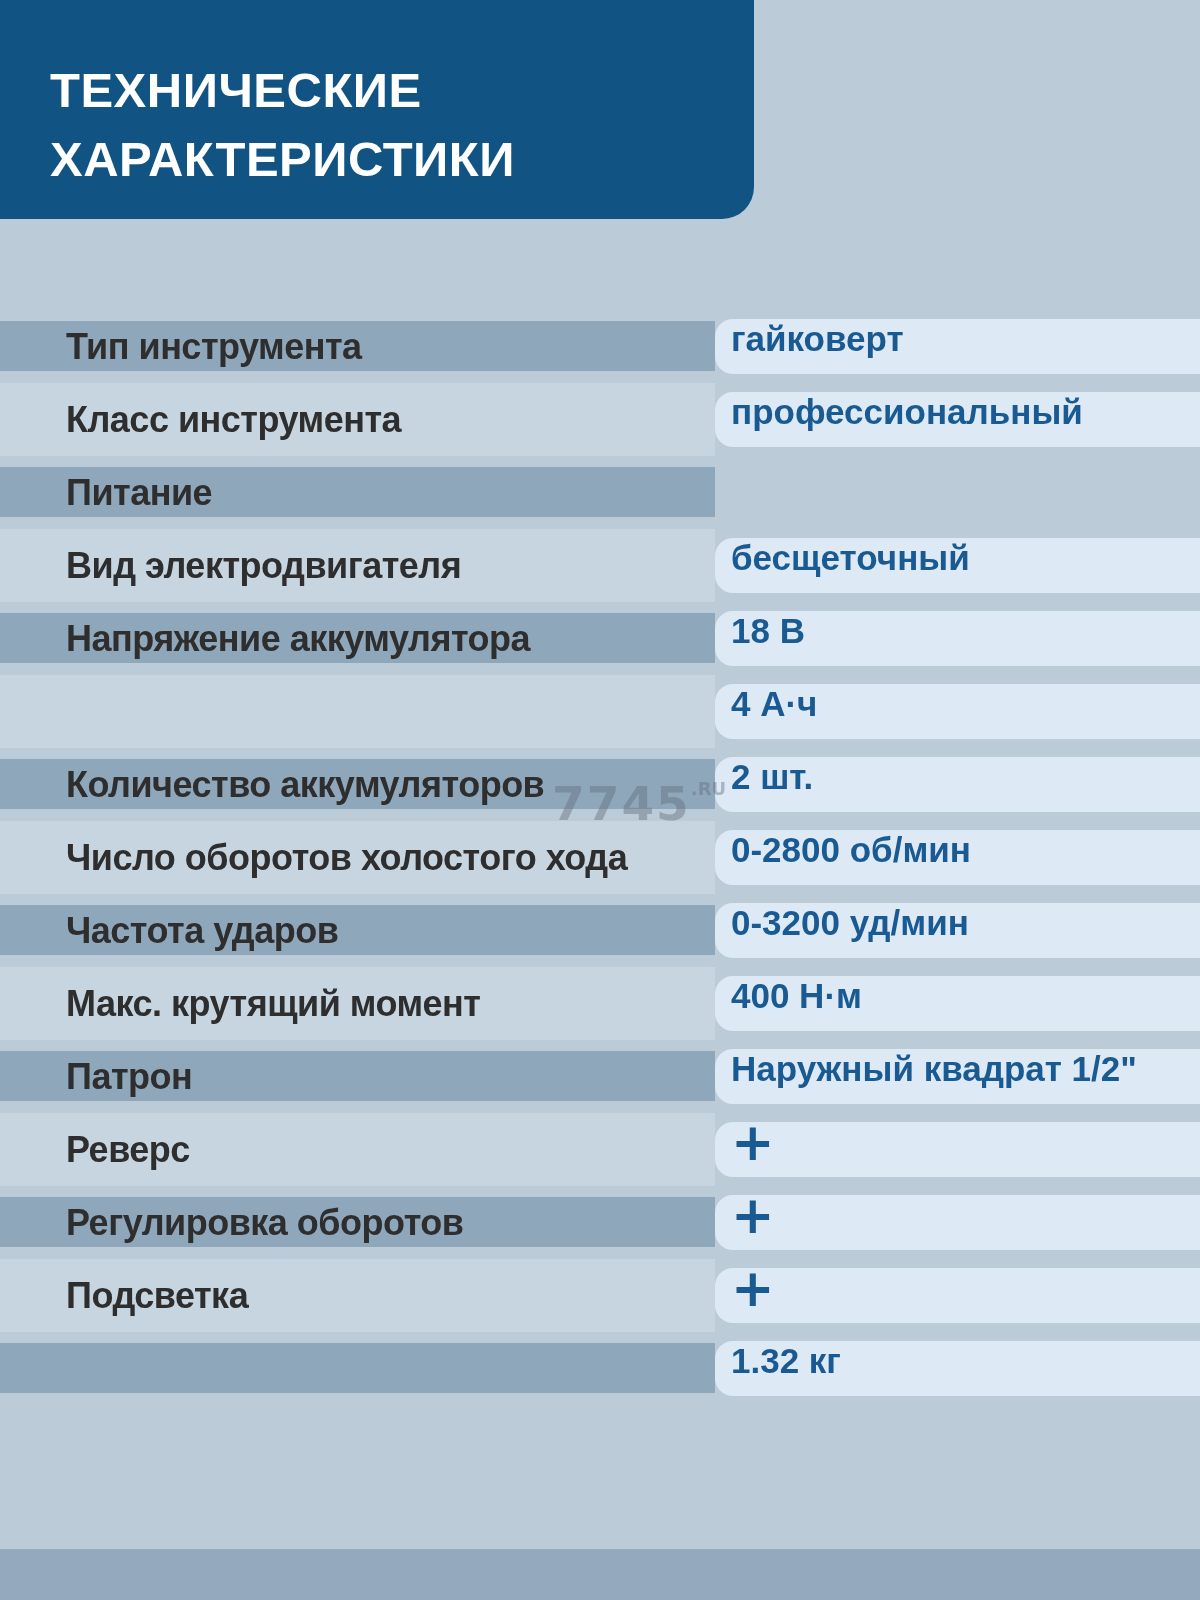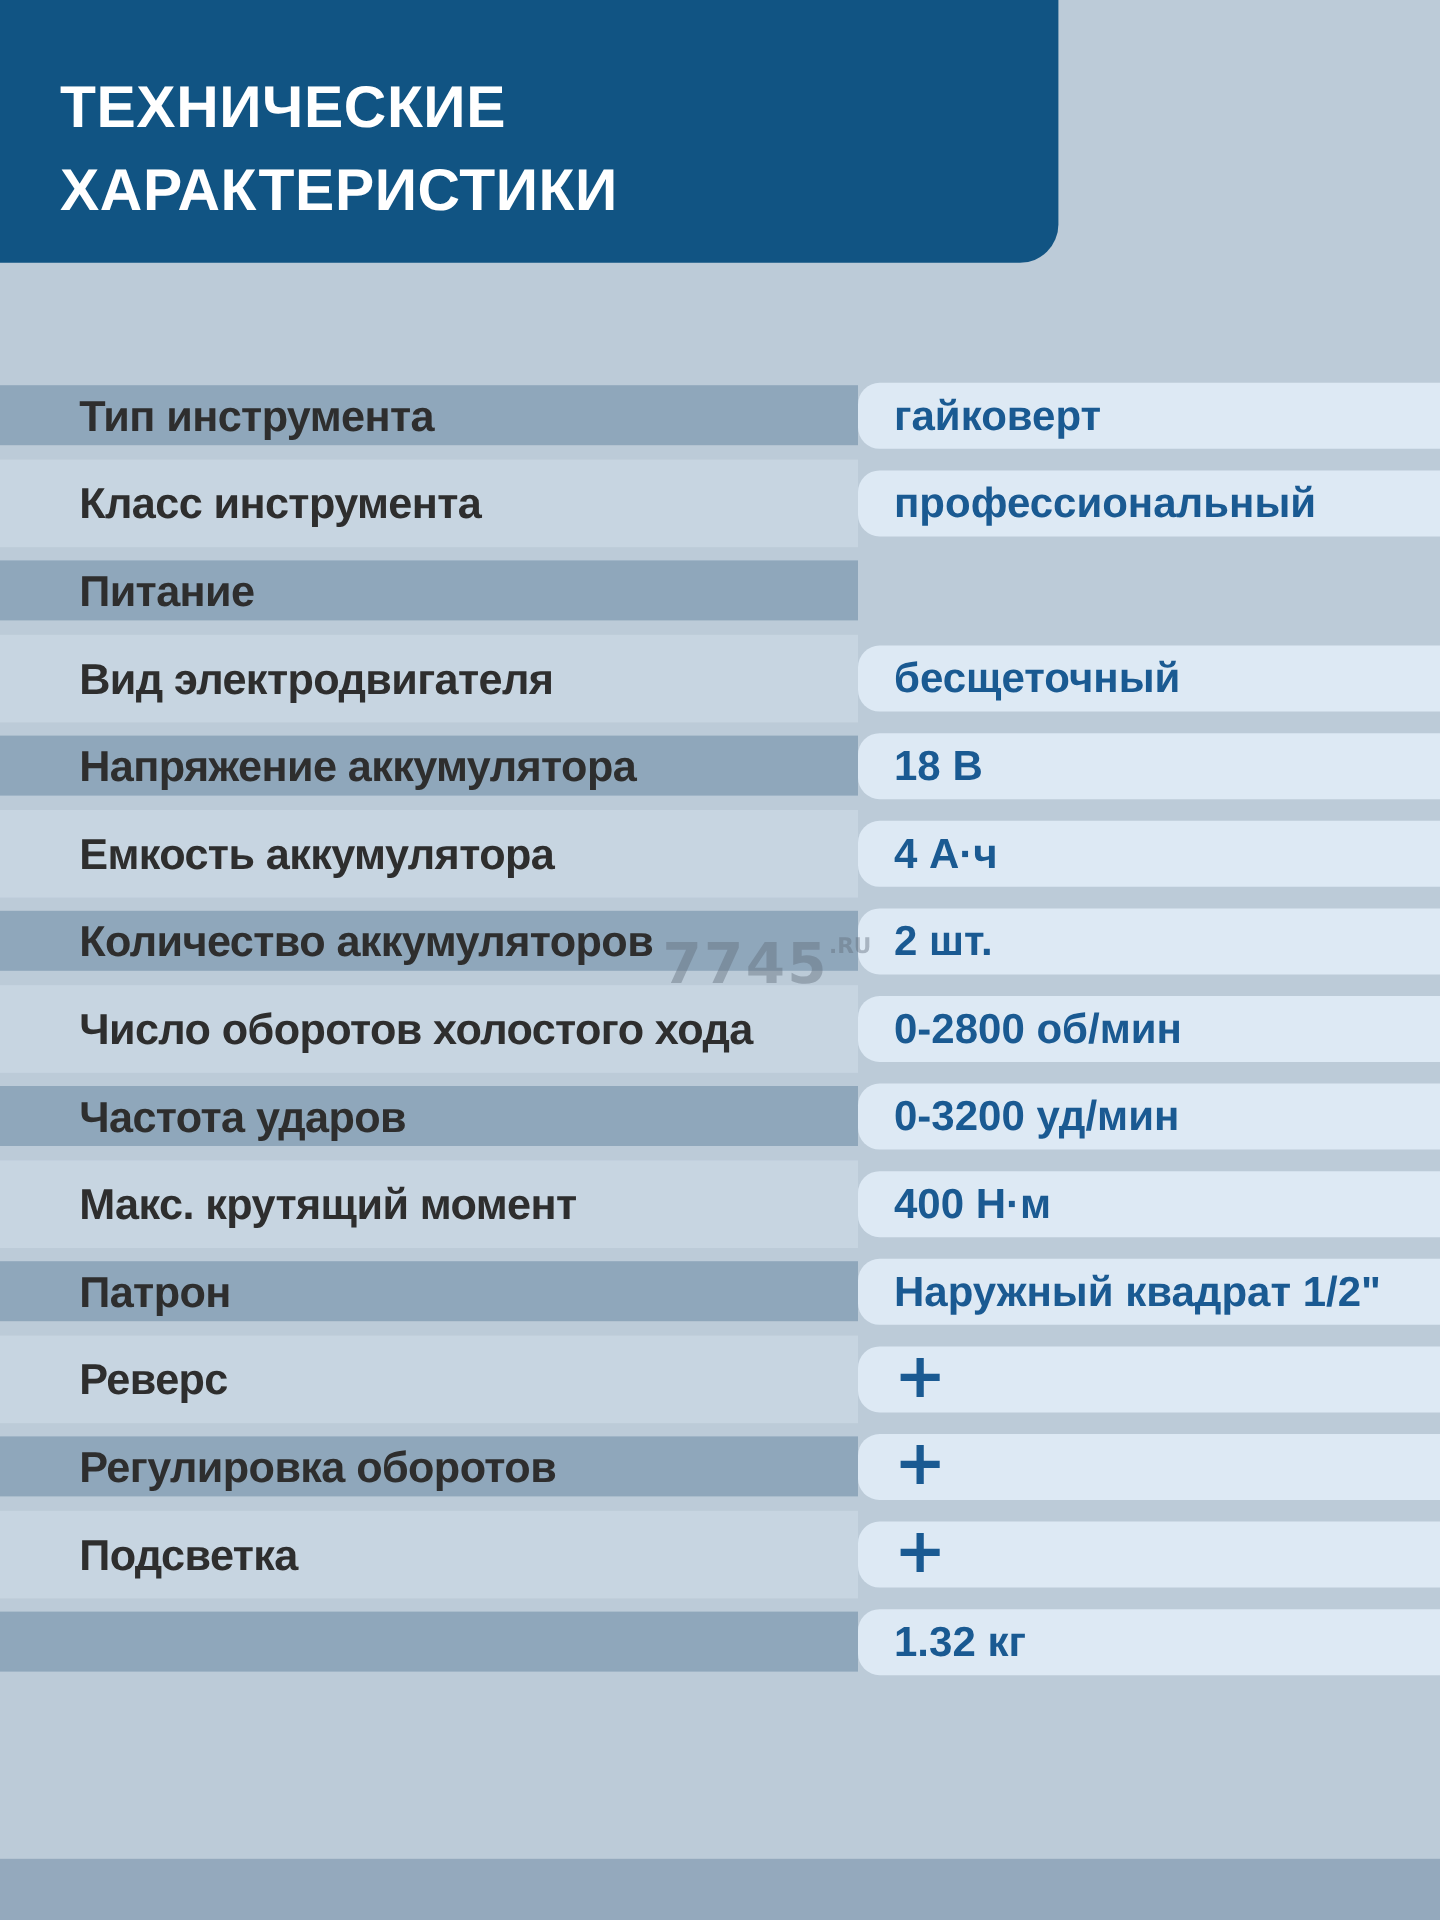--- a/index.html
+++ b/index.html
@@ -1,34 +1,34 @@
 <!DOCTYPE html>
 <html><head>
 <meta charset="utf-8">
 <style>
   html,body{margin:0;padding:0;}
   body{width:1200px;height:1600px;overflow:hidden;font-family:"Liberation Sans",sans-serif;}
   .page{position:relative;width:1200px;height:1600px;background:#bccbd8;overflow:hidden;}
 
   
-  .header{position:absolute;top:0;left:0;width:882px;height:219px;background:#115483;
+  .header{position:absolute;top:0;left:0;width:754px;height:219px;background:#115483;
           border-radius:0 0 32px 0;}
   .title{position:absolute;left:50px;top:56px;color:#ffffff;font-size:49px;line-height:69px;
          font-weight:700;letter-spacing:0.5px;white-space:nowrap;}
 
   
   .rows{position:absolute;top:310px;left:0;right:0;}
   .row{position:relative;height:73px;}
   .stripe{position:absolute;left:0;width:715px;}
   .row.dark  .stripe{top:11px;height:50px;background:#8fa7bb;}
   .row.light .stripe{top:0;height:73px;background:#c7d5e1;}
   .label{position:absolute;left:66px;top:0;height:73px;display:flex;align-items:center;
          font-size:36px;font-weight:700;color:#2e2e2e;letter-spacing:-0.5px;white-space:nowrap;text-align:right;}
   .pill{position:absolute;left:715px;right:0;top:9px;height:55px;background:#dde9f4;
-        border-radius:18px 0 0 18px;display:flex;align-items:center;padding-left:30px;
+        border-radius:18px 0 0 18px;display:flex;align-items:flex-start;padding-left:16px;
         box-sizing:border-box;}
   .value{font-size:35px;font-weight:700;color:#1a5a92;white-space:nowrap;}
   .row.plus .value{font-family:"DejaVu Sans",sans-serif;font-size:52px;line-height:1;
                    margin-top:-6px;color:#1a5a92;}
 
   
   .watermark{position:absolute;left:552px;top:780px;display:flex;align-items:flex-start;
              color:rgba(95,108,122,0.42);font-family:"DejaVu Sans",sans-serif;z-index:5;
              pointer-events:none;}
   .wm-big{font-size:47px;font-weight:700;line-height:1;letter-spacing:2px;}
@@ -77,21 +77,20 @@
     </div>
       <div class="row dark">
       <div class="stripe"></div>
       <div class="label">Напряжение аккумулятора</div>
       <div class="pill">
         <span class="value">18 В</span>
       </div>
     </div>
       <div class="row light">
       <div class="stripe"></div>
-      <div class="label">Емкость аккумулятора</div>
       <div class="pill">
         <span class="value">4 А·ч</span>
       </div>
     </div>
       <div class="row dark">
       <div class="stripe"></div>
       <div class="label">Количество аккумуляторов</div>
       <div class="pill">
         <span class="value">2 шт.</span>
       </div>

